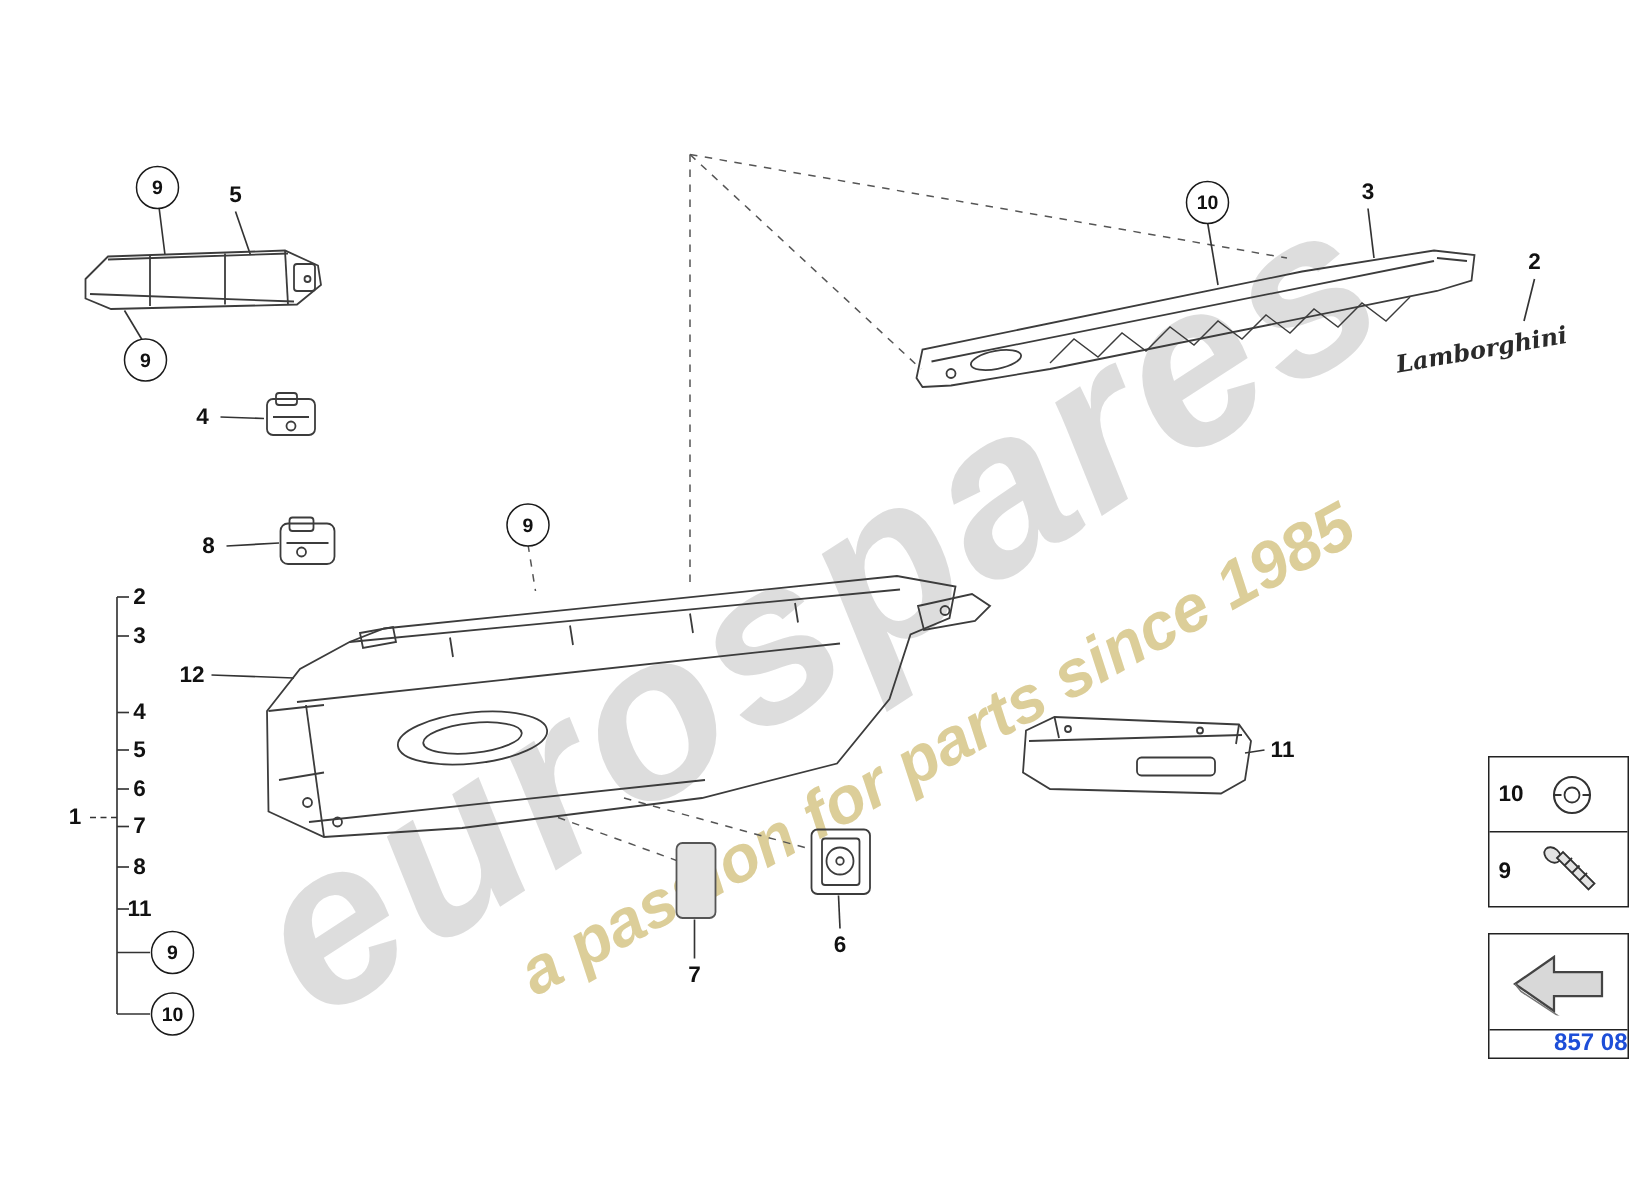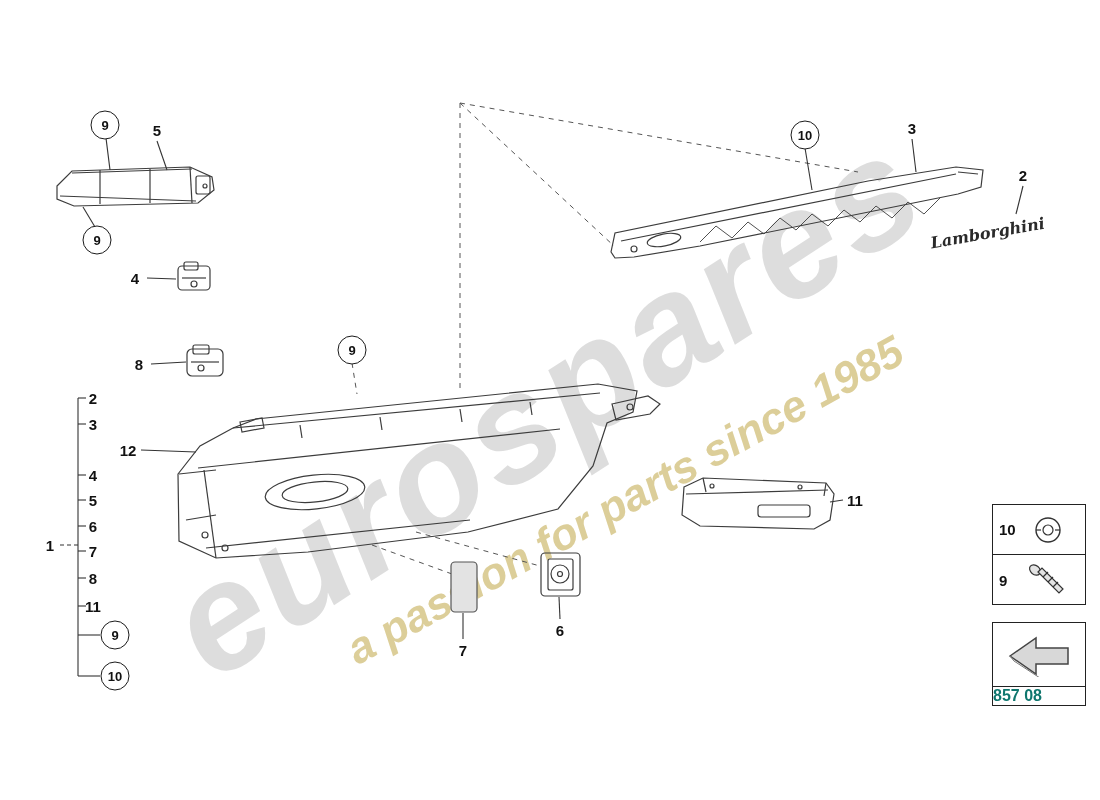--- a/index.html
+++ b/index.html
@@ -20,21 +20,21 @@
       font-size:15px;font-weight:600;color:#111;cursor:pointer;}
   .co.circle{width:27px;height:27px;border:1.6px solid #1a1a1a;border-radius:50%;
       background:#fff;display:flex;align-items:center;justify-content:center;font-size:13px;}
   
   .panel{position:absolute;border:1.5px solid #222;background:#fff;z-index:3;box-sizing:border-box;}
   .legend-row{height:50px;display:flex;align-items:center;box-sizing:border-box;padding:0 6px;}
   .legend-row.first{border-bottom:1.5px solid #222;}
   .legend-num{font-size:15px;font-weight:600;color:#111;width:24px;}
   .navbox{display:flex;flex-direction:column;align-items:center;cursor:pointer;}
   .nav-arrow-wrap{flex:1;display:flex;align-items:center;justify-content:center;width:100%;}
-  .nav-code{width:100%;text-align:left;font-size:16px;font-weight:700;color:#0f766e;
+  .nav-code{width:100%;text-align:right;font-size:16px;font-weight:700;color:#1d4ed8;
             border-top:1.5px solid #222;padding:0 0;box-sizing:border-box;}
   
   .badge-script{position:absolute;left:930px;top:224px;width:110px;text-align:center;
     font-family:"DejaVu Serif",serif;font-style:italic;font-weight:bold;font-size:16px;
     color:#2a2a2a;transform:rotate(-10deg);z-index:3;white-space:nowrap;}
 </style>
 </head>
 <body>
 
 <div id="page">

